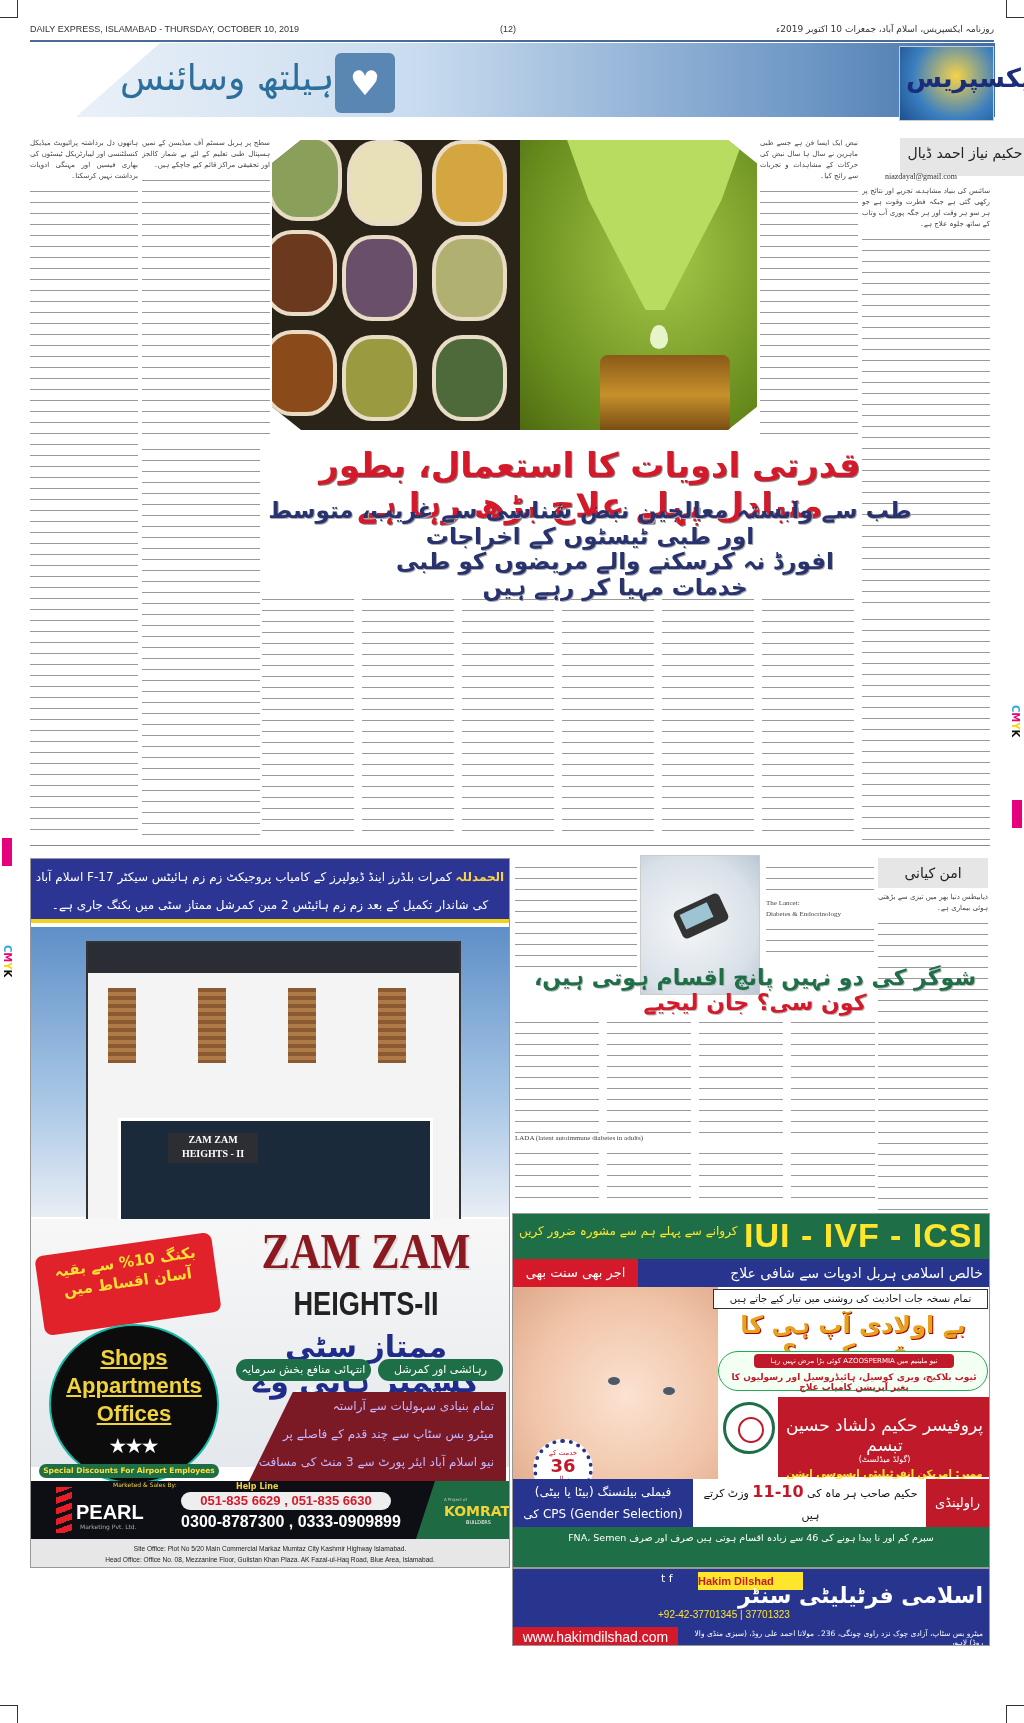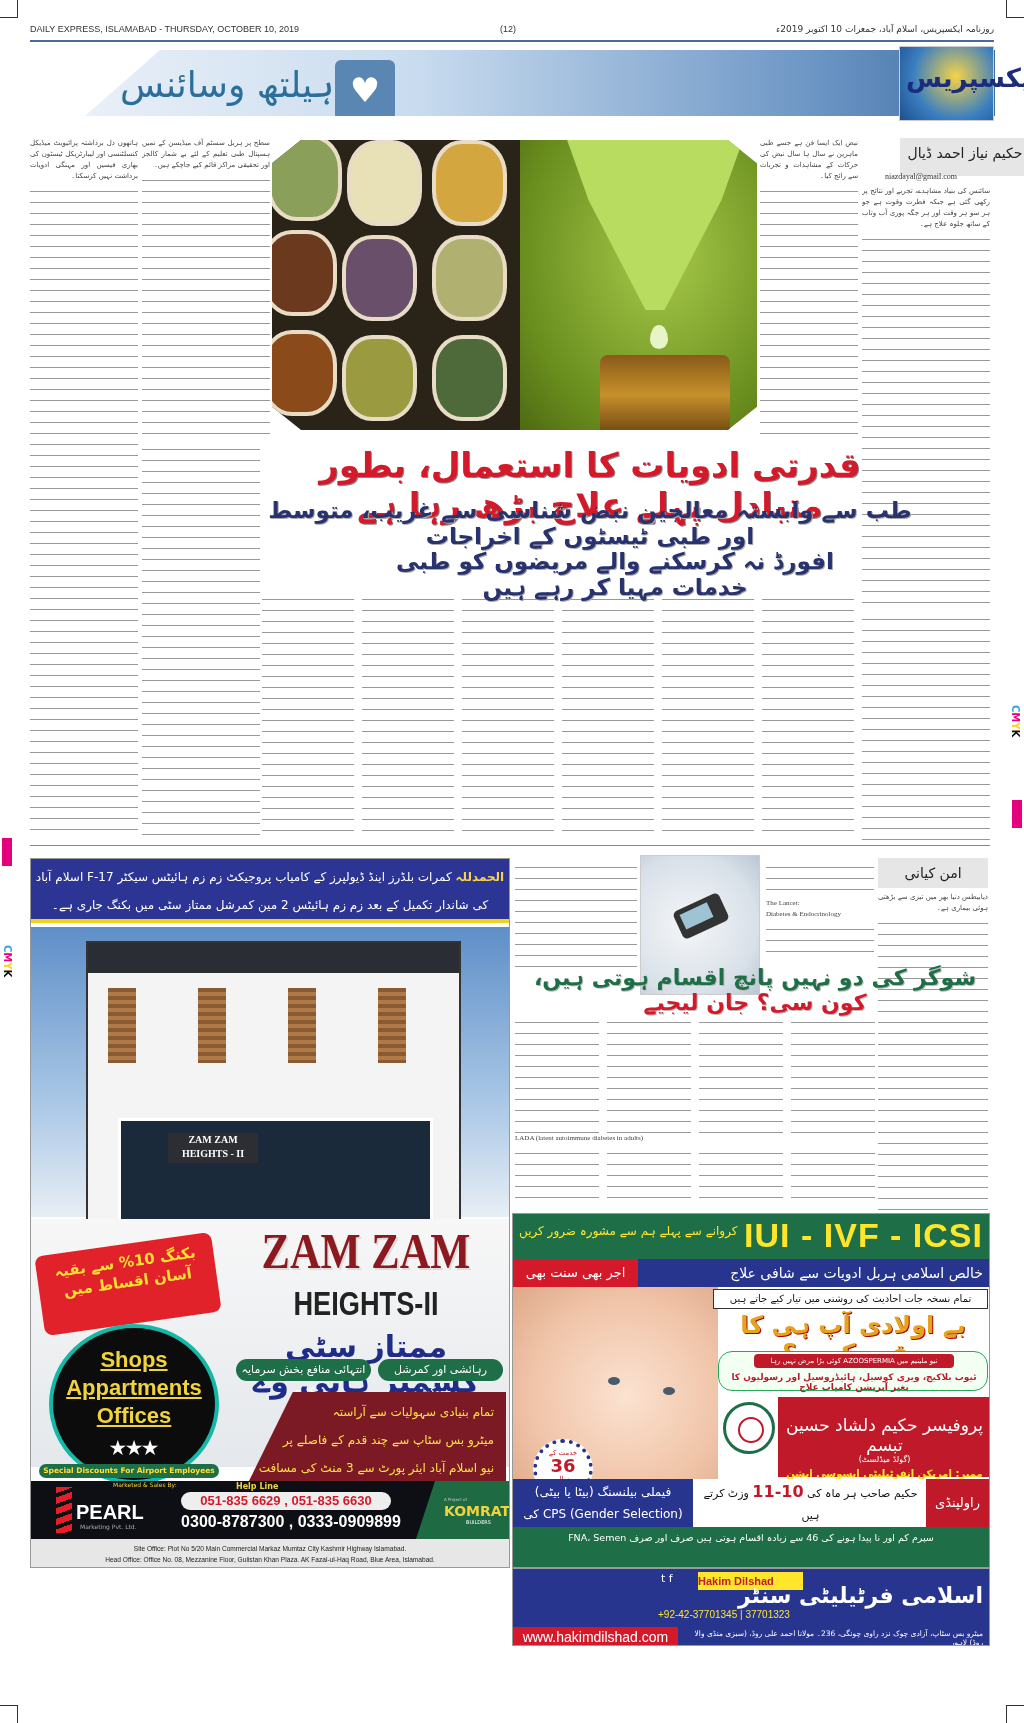--- a/index.html
+++ b/index.html
@@ -4,21 +4,21 @@
 <style>
 *{box-sizing:border-box;margin:0;padding:0}
 body{width:1024px;height:1723px;background:#fff;font-family:"DejaVu Sans",sans-serif;position:relative;overflow:hidden;color:#222}
 .crop{position:absolute;border-color:#333;border-style:solid;width:18px;height:18px}
 .urdu{direction:rtl;font-family:"DejaVu Sans",sans-serif}
 .topline{position:absolute;left:30px;right:30px;top:24px;height:14px;font-size:9px;color:#333;font-family:"Liberation Sans",sans-serif}
 .topline .l{position:absolute;left:0;top:0}
 .topline .c{position:absolute;left:470px;top:0}
 .topline .r{position:absolute;right:0;top:0}
 .rule{position:absolute;left:30px;right:30px;top:40px;height:2px;background:#4a6a9a}
-.banner{position:absolute;left:30px;top:50px;width:965px;height:66px;background:linear-gradient(90deg,#eef3f9 0%,#c9dcef 40%,#6f98c6 80%,#3f6ea5 100%);overflow:hidden}
+.banner{position:absolute;left:30px;top:43px;width:965px;height:74px;background:linear-gradient(90deg,#eef3f9 0%,#c9dcef 40%,#6f98c6 80%,#3f6ea5 100%);overflow:hidden}
 .banner .slant{position:absolute;left:0;top:0;width:130px;height:80px;background:#fff;clip-path:polygon(0 0,100% 0,30% 100%,0 100%)}
 .banner .title{position:absolute;left:90px;top:14px;font-size:36px;color:#2d6f9b;direction:rtl}
 .banner .heart{position:absolute;left:305px;top:10px;width:60px;height:60px;background:#5a86b4;border-radius:6px;color:#fff;font-size:34px;text-align:center;line-height:60px}
 .logo{position:absolute;right:30px;top:46px;width:95px;height:75px;background:radial-gradient(circle at 60% 40%,#f5d34a,#3b7fc0 60%,#1d4f8e);border:1px solid #ccc}
 .logo span{position:absolute;left:6px;top:16px;font-size:26px;color:#1a2c7a;font-weight:bold;direction:rtl}
 .col{position:absolute;font-size:7px;line-height:11px;color:#444;direction:rtl;text-align:justify;overflow:hidden}
 .bylinebox{position:absolute;background:#e6e6e6;text-align:center;font-size:14px;color:#222;direction:rtl}
 .email{position:absolute;font-size:8px;font-family:"Liberation Serif",serif;color:#333}
 .photo{position:absolute;left:272px;top:140px;width:485px;height:290px;overflow:hidden;clip-path:polygon(6% 0,94% 0,100% 8%,100% 92%,94% 100%,6% 100%,0 92%,0 8%)}
 .photo .herbs{position:absolute;left:0;top:0;width:248px;height:290px;background:#2a2418}
@@ -42,25 +42,25 @@
 .zz .bldg{position:absolute;left:55px;top:82px;width:375px;height:285px;background:#f4f4f4;border:2px solid #333}
 .zz .bldg .dark{position:absolute;left:0;top:0;width:100%;height:30px;background:#2a2d33}
 .zz .bldg .win{position:absolute;width:28px;height:75px;background:repeating-linear-gradient(#8a5a32 0 4px,#b07a48 4px 8px)}
 .zz .bldg .glass{position:absolute;left:30px;top:175px;width:315px;height:110px;background:#1b2a3a;border:3px solid #fff}
 .zz .bldg .sign{position:absolute;left:80px;top:190px;width:90px;height:30px;background:#2c2e33;color:#fff;font-size:10px;font-weight:bold;text-align:center;line-height:14px;font-family:"Liberation Serif",serif}
 .zz .lower{position:absolute;left:0;top:360px;width:100%;height:248px;background:linear-gradient(#f7f7f7,#e4e8ec)}
 .zz .zamzam{position:absolute;left:200px;top:363px;width:270px;text-align:center;font-size:50px;font-weight:bold;color:#8a1a1f;font-family:"Liberation Serif",serif;text-shadow:2px 2px 0 #ddd;transform:scaleX(0.85)}
 .zz .heights{position:absolute;left:200px;top:425px;width:270px;text-align:center;font-size:34px;font-weight:bold;color:#222;font-family:"Liberation Sans",sans-serif;transform:scaleX(0.8)}
 .zz .mumtaz{position:absolute;left:200px;top:470px;width:270px;text-align:center;font-size:30px;font-weight:bold;color:#1f2c8a;direction:rtl}
 .zz .tag{position:absolute;left:8px;top:385px;width:178px;height:80px;background:#e1222a;border-radius:8px;transform:rotate(-8deg);color:#ffe033;font-size:15px;font-weight:bold;text-align:center;direction:rtl;line-height:20px;padding-top:8px}
-.zz .circle{position:absolute;left:18px;top:465px;width:170px;height:160px;border-radius:50%;background:#0c0c0c;border:4px solid #14b8a6;text-align:center;padding-top:18px}
+.zz .circle{position:absolute;left:18px;top:465px;width:170px;height:160px;border-radius:50%;background:#0c0c0c;border:2px solid #14b8a6;text-align:center;padding-top:18px}
 .zz .circle div{color:#f1d33c;font-size:22px;font-weight:bold;text-decoration:underline;line-height:28px;font-family:"Liberation Sans",sans-serif}
 .zz .circle .stars{color:#fff;text-decoration:none;font-size:18px;margin-top:4px}
 .zz .pill{position:absolute;height:22px;border-radius:11px;background:#1e6e47;color:#fff;font-size:11px;text-align:center;line-height:22px;direction:rtl}
-.zz .maroon{position:absolute;left:215px;top:533px;width:260px;height:95px;background:#7b1a25;clip-path:polygon(18% 0,100% 0,100% 100%,0 100%);color:#fde047;direction:rtl;text-align:right;padding:6px 12px 0 0;font-size:12px;line-height:28px}
+.zz .maroon{position:absolute;left:215px;top:533px;width:260px;height:95px;background:#7b1a25;clip-path:polygon(18% 0,100% 0,100% 100%,0 100%);color:#c4b5fd;direction:rtl;text-align:right;padding:0 12px 0 0;font-size:12px;line-height:28px}
 .zz .special{position:absolute;left:8px;top:605px;width:180px;height:14px;border-radius:7px;background:#1e6e47;color:#ffe033;font-size:7.5px;font-weight:bold;text-align:center;line-height:14px}
 .zz .dark{position:absolute;left:0;top:622px;width:100%;height:58px;background:#0e0f14}
 .zz .pearl{position:absolute;left:25px;top:628px;width:90px;height:48px}
 .zz .pearl .mark{position:absolute;left:0;top:0;width:16px;height:46px;background:repeating-linear-gradient(160deg,#e51e28 0 6px,transparent 6px 10px)}
 .zz .pearl .name{position:absolute;left:20px;top:14px;color:#fff;font-size:20px;font-weight:bold;font-family:"Liberation Sans",sans-serif}
 .zz .pearl .sub{position:absolute;left:24px;top:36px;color:#aaa;font-size:6px}
 .zz .mk{position:absolute;left:82px;top:622px;color:#f1d33c;font-size:6px}
 .zz .help{position:absolute;left:205px;top:623px;color:#f1d33c;font-size:8px;font-weight:bold}
 .zz .phone1{position:absolute;left:150px;top:633px;width:210px;height:18px;border-radius:9px;background:#eee;color:#d41a2a;font-size:13px;font-weight:bold;text-align:center;line-height:18px;font-family:"Liberation Sans",sans-serif}
 .zz .phone2{position:absolute;left:150px;top:654px;width:220px;color:#fff;font-size:16px;font-weight:bold;text-align:center;font-family:"Liberation Sans",sans-serif}
@@ -74,21 +74,21 @@
 .fa .g1{position:absolute;left:0;top:0;width:100%;height:45px;background:#1e6e47}
 .fa .ivf{position:absolute;right:6px;top:2px;color:#ffe62b;font-size:34px;font-weight:bold;font-family:"Liberation Sans",sans-serif;letter-spacing:1px}
 .fa .ivfur{position:absolute;left:6px;top:10px;color:#ffe62b;font-size:12px;direction:rtl}
 .fa .row2{position:absolute;left:0;top:45px;width:100%;height:28px;background:#27358f}
 .fa .row2 .red{position:absolute;left:0;top:0;width:125px;height:28px;background:#d41a2a;color:#fff;font-size:13px;text-align:center;line-height:28px;direction:rtl}
 .fa .row2 .txt{position:absolute;right:6px;top:0;color:#fff;font-size:14px;line-height:28px;direction:rtl}
 .fa .baby{position:absolute;left:0;top:73px;width:205px;height:240px;background:radial-gradient(circle at 55% 45%,#fbe2d1,#f0c4a8 55%,#d89f80)}
 .fa .baby .eye1,.fa .baby .eye2{position:absolute;width:12px;height:8px;border-radius:50%;background:#4a5a6a}
 .fa .white1{position:absolute;left:200px;top:75px;width:275px;height:20px;border:1px solid #333;background:#fff;color:#111;font-size:10px;text-align:center;line-height:18px;direction:rtl}
 .fa .why{position:absolute;left:205px;top:97px;width:270px;text-align:center;color:#e7a31b;font-size:24px;font-weight:bold;direction:rtl;text-shadow:1px 1px 0 #a00}
-.fa .azoo{position:absolute;left:205px;top:137px;width:270px;height:40px;border:1px solid #2a5;border-radius:14px;background:#f4fff4}
+.fa .azoo{position:absolute;left:205px;top:137px;width:270px;height:40px;border:1px solid #2a5;border-radius:20px;background:#f4fff4}
 .fa .azoo .r{position:absolute;left:35px;top:2px;width:200px;height:14px;background:#c01a2a;color:#fff;font-size:7px;text-align:center;line-height:14px;border-radius:4px;direction:rtl}
 .fa .azoo .b{position:absolute;left:5px;top:20px;width:260px;color:#c01a2a;font-size:9px;text-align:center;direction:rtl;font-weight:bold}
 .fa .redbox{position:absolute;left:265px;top:183px;width:213px;height:80px;background:#c01a2a;color:#fff;direction:rtl;text-align:center}
 .fa .redbox .n{font-size:17px;padding-top:18px}
 .fa .redbox .s{font-size:8px;color:#fff}
 .fa .redbox .m{font-size:10px;color:#ffe62b;margin-top:4px;font-weight:bold}
 .fa .seal{position:absolute;left:210px;top:188px;width:52px;height:52px;border-radius:50%;border:3px solid #1e6e47;background:#fff}
 .fa .seal::after{content:"";position:absolute;left:12px;top:12px;width:22px;height:22px;border-radius:50%;border:2px solid #c01a2a}
 .fa .badge36{position:absolute;left:20px;top:225px;width:60px;height:60px;border-radius:50%;background:#fff;border:4px dotted #27358f;text-align:center;direction:rtl}
 .fa .badge36 .t{font-size:7px;color:#c01a2a;padding-top:6px}

